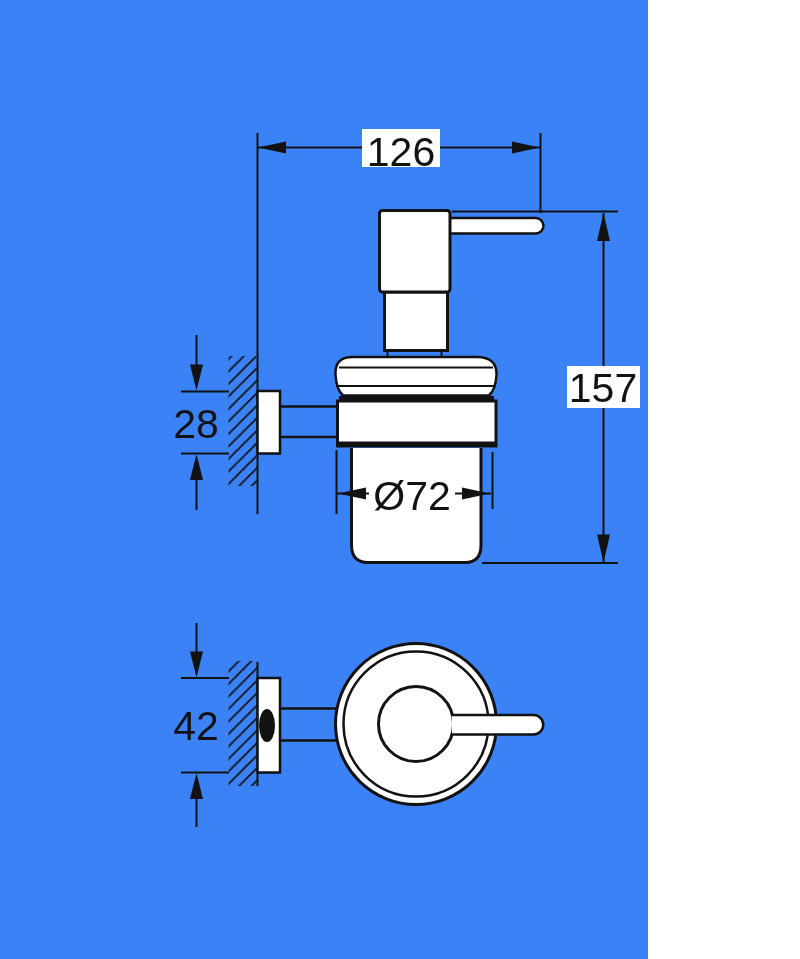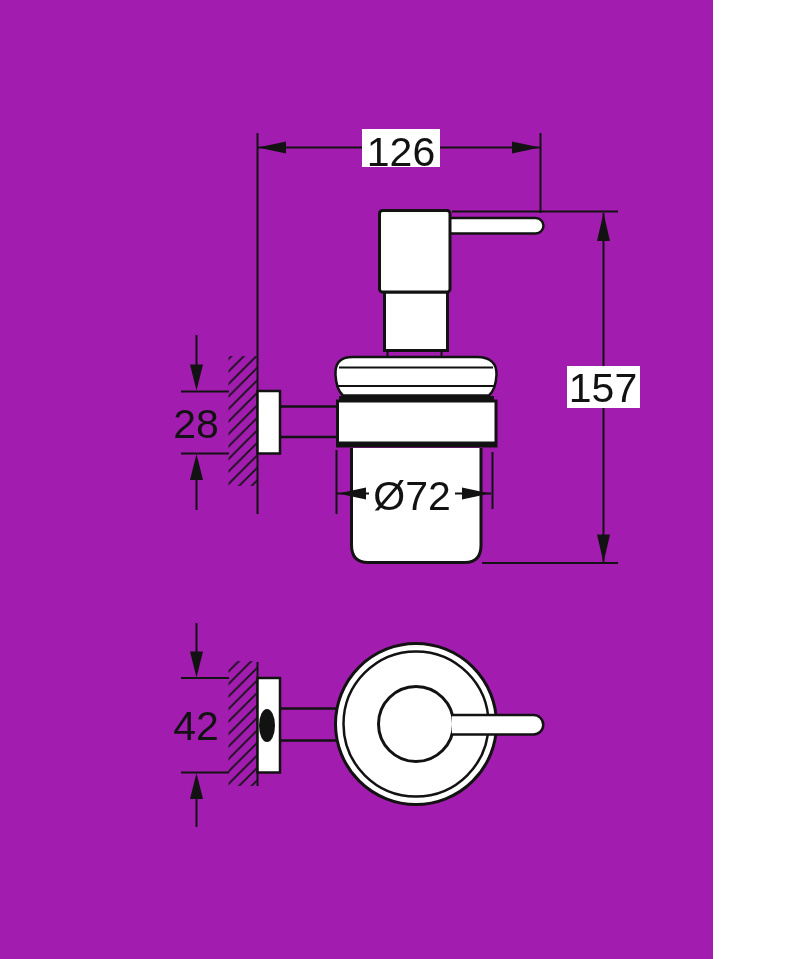--- a/index.html
+++ b/index.html
@@ -2,23 +2,23 @@
 <html><head>
 <meta charset="utf-8">
 <style>
   html, body {
     margin: 0;
     padding: 0;
     background: #ffffff;
   }
   .canvas {
     position: relative;
-    width: 713px;
+    width: 648px;
     height: 959px;
-    background: #a21caf;
+    background: #3b82f6;
     overflow: hidden;
   }
   svg {
     display: block;
   }
   .dim-text {
     font-family: "Liberation Sans", sans-serif;
     font-size: 41px;
     fill: #121212;
     text-anchor: middle;

